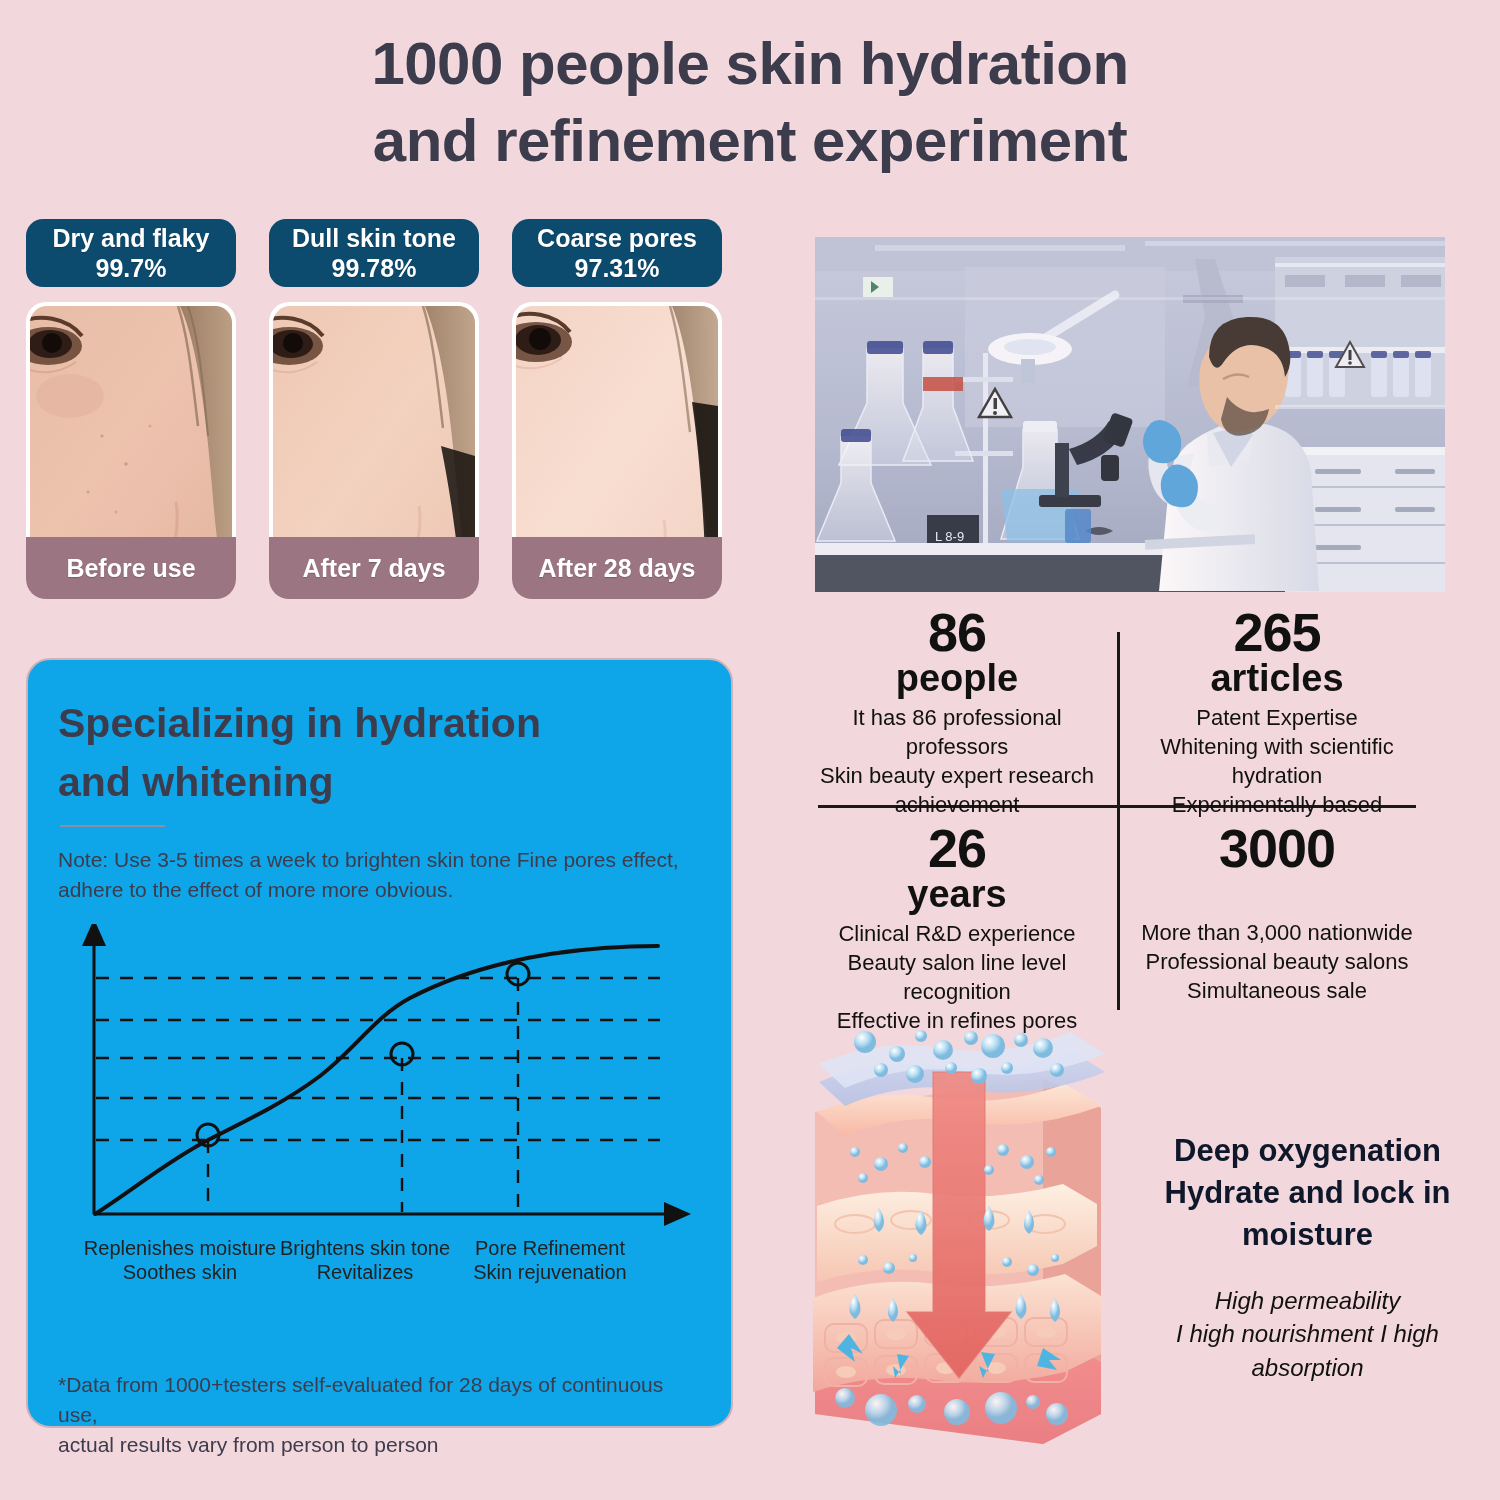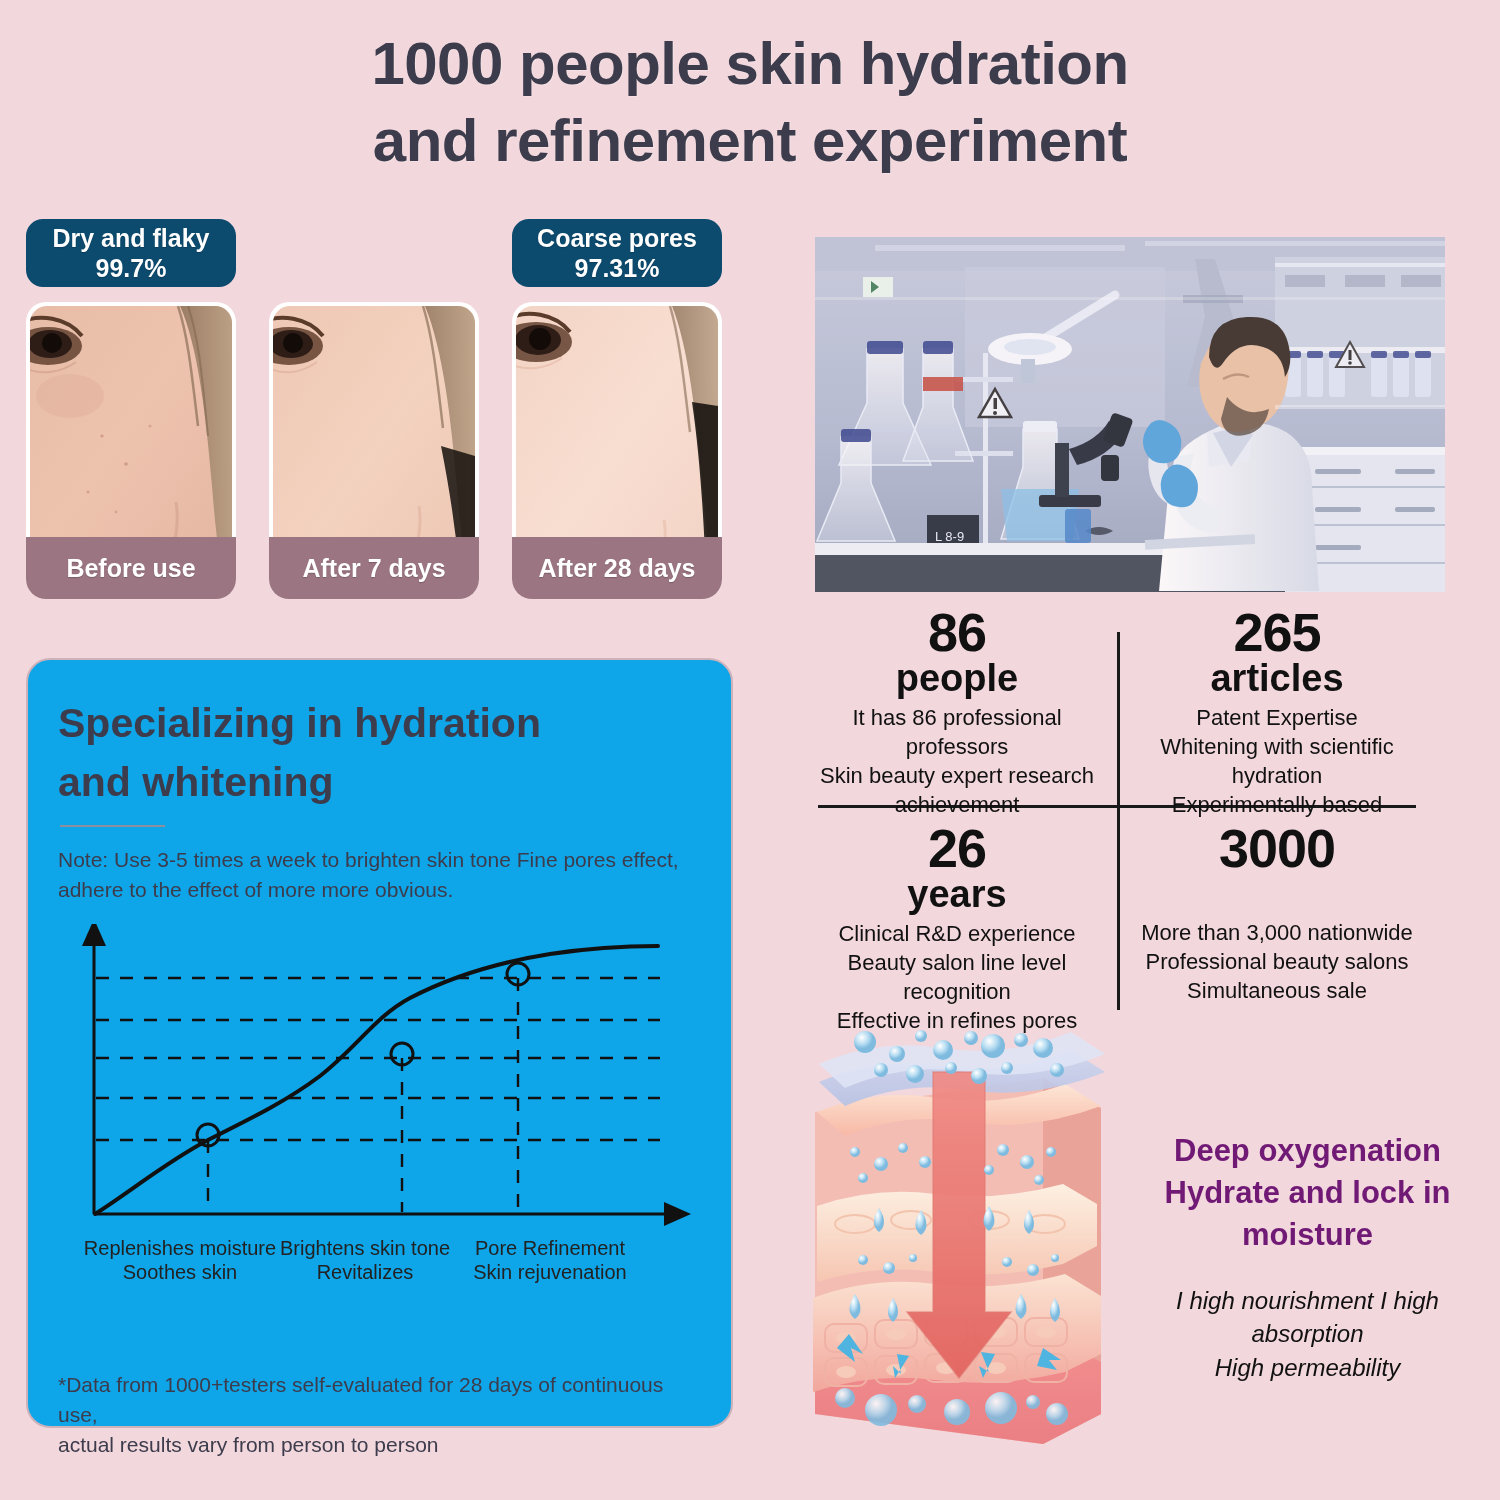--- a/index.html
+++ b/index.html
@@ -133,21 +133,21 @@
     position: absolute; left: 30px; top: 710px; width: 645px;
     font-size: 21px; color: #3c3c4c; line-height: 1.42;
   }
 
   
   .skin-illu { position: absolute; left: 793px; top: 1012px; width: 330px; height: 468px; }
 
   
   .deep-text { position: absolute; left: 1130px; top: 1130px; width: 355px; text-align: center; }
   .deep-text .big {
-    font-size: 31px; font-weight: bold; color: #701a75; line-height: 1.35;
+    font-size: 31px; font-weight: bold; color: #0f172a; line-height: 1.35;
   }
   .deep-text .ital {
     margin-top: 28px; font-size: 24px; font-style: italic; color: #111; line-height: 1.4;
   }
 </style>
 </head>
 <body>
 
 <div id="root">
 
@@ -194,20 +194,24 @@
             <circle cx="86" cy="206" r="1.4" fill="#c79280" opacity=".6"></circle>
             <path d="M0 236 C24 246 44 252 58 262" stroke="#d19e8c" stroke-width="2" fill="none" opacity=".65"></path>
             <path d="M146 196 C150 222 144 252 128 276" stroke="#cf9c89" stroke-width="3" fill="none" opacity=".5"></path>
           </svg>
         </div>
         <div class="ba-caption">Before use</div>
       </div>
     </div>
 
     <div class="ba-col c1">
+      <div class="ba-pill">
+        <span>Dull skin tone</span>
+        <span class="pct">99.78%</span>
+      </div>
       <div class="ba-card">
         <div class="ba-photo">
           <svg width="202" height="289" viewBox="0 0 202 289">
             <defs>
               <linearGradient id="skin1" x1="0" y1="0" x2="1" y2="1">
                 <stop offset="0%" stop-color="#eec8b4"></stop>
                 <stop offset="50%" stop-color="#f3d2bf"></stop>
                 <stop offset="100%" stop-color="#ecc5b3"></stop>
               </linearGradient>
               <linearGradient id="hair1" x1="0" y1="0" x2="1" y2="0">
@@ -675,18 +679,18 @@
     </svg>
   </div>
 
   <div class="deep-text">
     <div class="big">
       <div>Deep oxygenation</div>
       <div>Hydrate and lock in</div>
       <div>moisture</div>
     </div>
     <div class="ital">
+      <div>High permeability</div>
       <div>I high nourishment I high absorption</div>
-      <div>High permeability</div>
     </div>
   </div>
 
 </div>
 
 </body></html>

